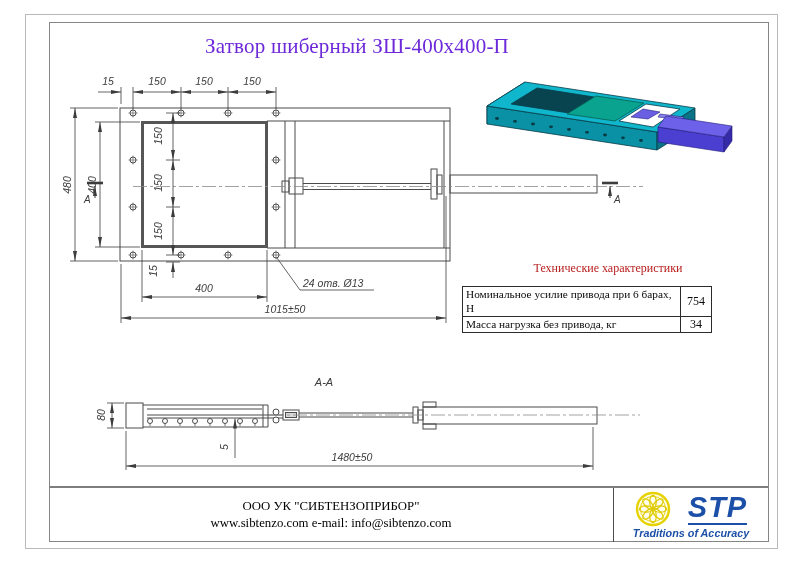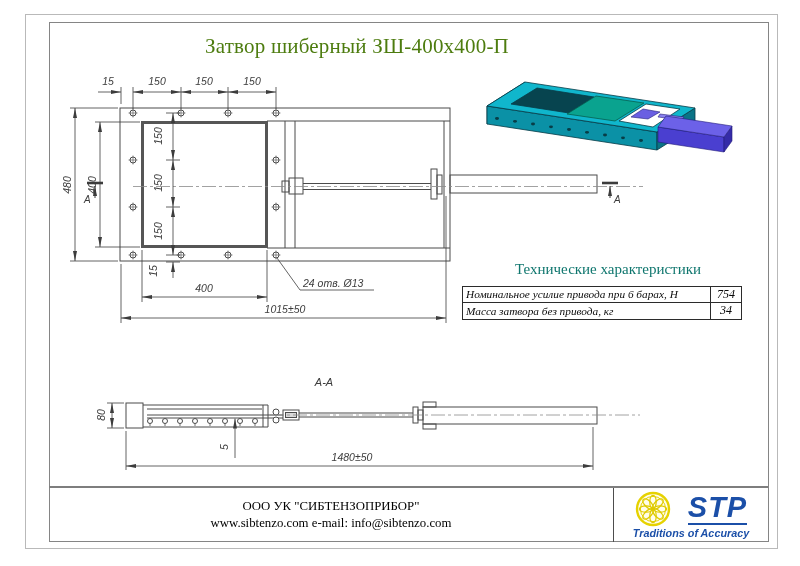--- a/index.html
+++ b/index.html
@@ -3,26 +3,26 @@
 <meta charset="utf-8">
 <style>
   html,body{margin:0;padding:0;background:#fff;}
   #stage{position:relative;width:800px;height:566px;background:#fff;overflow:hidden;
          font-family:"Liberation Serif",serif;}
   .border-outer{position:absolute;left:25px;top:14px;width:751px;height:533px;
                 border:1px solid #b9b9b9;}
   .border-inner{position:absolute;left:49px;top:22px;width:718px;height:518px;
                 border:1px solid #858585;}
   .title{position:absolute;left:49px;top:34px;width:616px;text-align:center;
-         font-size:21px;color:#4d7c0f;letter-spacing:.2px;}
+         font-size:21px;color:#6d28d9;letter-spacing:.2px;}
   svg text{font-family:"Liberation Sans",sans-serif;font-style:italic;fill:#3c3c3c;}
   .spec-title{position:absolute;left:462px;top:261px;width:292px;text-align:center;
-              font-size:15px;color:#0f766e;}
-  table.specs{position:absolute;left:462px;top:286px;width:280px;border-collapse:collapse;
-              font-size:11.3px;color:#0a0a0a;table-layout:fixed;font-style:italic;}
+              font-size:12px;color:#b91c1c;}
+  table.specs{position:absolute;left:462px;top:286px;width:250px;border-collapse:collapse;
+              font-size:11.3px;color:#0a0a0a;table-layout:fixed;}
   table.specs td{border:1px solid #2b2b2b;padding:0 2px 0 3px;line-height:1.28;}
   table.specs td.val{width:30px;text-align:center;font-size:12px;padding:0;border-radius:6px;}
   .footer{position:absolute;left:49px;top:486px;width:719px;height:54px;
           border-top:2px solid #7e7e7e;display:flex;}
   .footer-left{width:564px;height:100%;display:flex;flex-direction:column;
                justify-content:center;text-align:center;font-size:12.8px;color:#000;
                line-height:1.3;}
   .footer-right{flex:1;border-left:1px solid #4d4d4d;display:flex;flex-direction:column;
                 align-items:center;justify-content:center;}
   .logo-row{display:flex;align-items:center;gap:17px;}
@@ -236,21 +236,21 @@
     <tbody>
         <tr>
       <td>
             <div>Номинальное усилие привода при 6 барах, Н</div>
             <div></div>
           </td>
       <td class="val">754</td>
     </tr>
     <tr>
       <td>
-            <div>Масса затвора без привода, кг</div>
+            <div>Масса нагрузка без привода, кг</div>
             <div></div>
           </td>
       <td class="val">34</td>
     </tr>
   </tbody>
     </table>
 
   <div class="footer">
     <div class="footer-left">
       <div>ООО УК "СИБТЕНЗОПРИБОР"</div>

